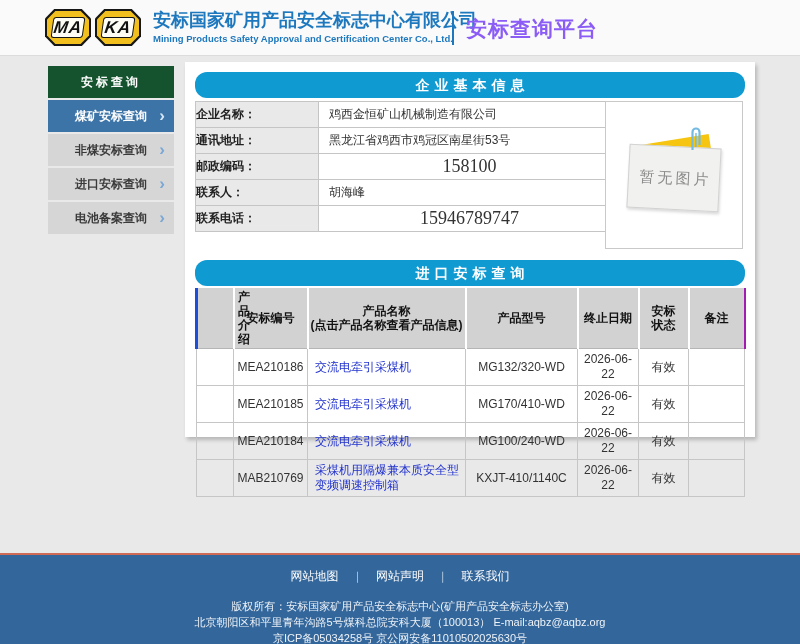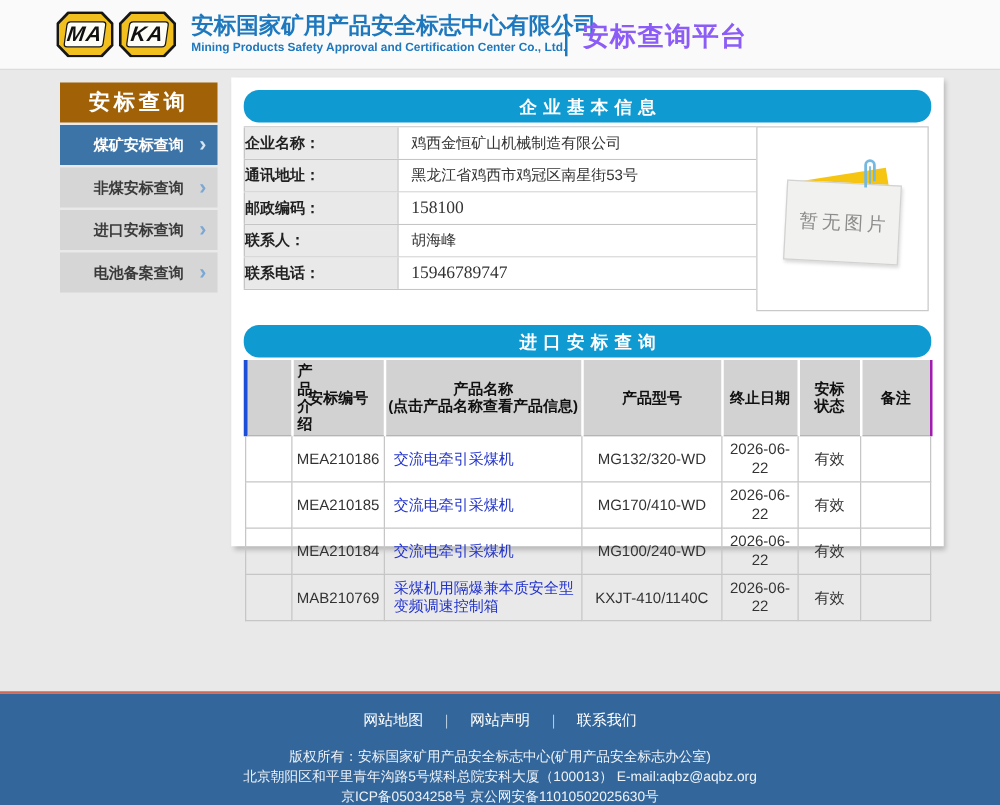--- a/index.html
+++ b/index.html
@@ -23,22 +23,22 @@
   .org-cn { position:absolute; left:153px; top:8px; width:300px; color:#1e78be;
     font-size:18px; font-weight:bold; white-space:nowrap; }
   .org-en { position:absolute; left:153px; top:33px; width:300px; color:#1e78be;
     font-size:9.5px; font-weight:bold; white-space:nowrap; }
   .hdr-divider { position:absolute; left:452px; top:11px; width:2px; height:34px; background:#1e78be; }
   .platform-title { position:absolute; left:466px; top:15px; color:#8b5cf6;
     font-size:21px; font-weight:bold; letter-spacing:1px; }
 
   
   .sidebar { position:absolute; left:48px; top:66px; width:126px; }
-  .sidebar-title { height:32px; background:#a16207; color:#fff; text-align:center;
-    line-height:32px; font-size:17px; font-weight:bold; letter-spacing:3px; }
+  .sidebar-title { height:32px; background:#14532d; color:#fff; text-align:center;
+    line-height:32px; font-size:12px; font-weight:bold; letter-spacing:3px; }
   .sidebar-item { height:32px; background:#d6d6d6; margin-top:2px; position:relative;
     display:flex; align-items:center; justify-content:center; font-size:12px;
     font-weight:bold; color:#3a3a3a; cursor:pointer; }
   .sidebar-item .chev { position:absolute; right:9px; top:50%; transform:translateY(-54%);
     color:#7aa7d4; font-size:17px; font-weight:bold; line-height:1; }
   .sidebar-item.active { background:#3d74a8; color:#fff; }
   .sidebar-item.active .chev { color:#d3e6f5; }
 
   
   .content { position:absolute; left:185px; top:62px; width:570px; height:375px;
@@ -50,21 +50,21 @@
   .bar-products { top:198px; }
 
   .info-table { position:absolute; left:10px; top:39px; width:416px;
     border-top:1px solid #c5c5c5; }
   .info-row { display:flex; height:26px; border-bottom:1px solid #c5c5c5; }
   .info-label { width:124px; background:#e9e9e9; border-left:1px solid #c5c5c5;
     border-right:1px solid #c5c5c5; text-align:left; font-size:12px; font-weight:bold;
     color:#222; line-height:25px; padding-right:5px; white-space:nowrap; }
   .info-value { flex:1; background:#fff; border-right:1px solid #c5c5c5;
     font-size:12px; color:#333; line-height:25px; padding-left:10px; white-space:nowrap; }
-  .serif-num { font-family:"Liberation Serif","DejaVu Serif",serif; font-size:14px; }
+  .serif-num { font-family:"Liberation Serif","DejaVu Serif",serif; font-size:18px;text-align:center; }
 
   .img-box { position:absolute; left:420px; top:39px; width:138px; height:148px;
     background:#fff; border:1px solid #c9c9c9; }
   .card-yellow { position:absolute; left:28px; top:38px; width:80px; height:62px;
     background:#f5c512; transform:rotate(-9deg); }
   .card-gray { position:absolute; left:22px; top:44px; width:92px; height:64px;
     background:#f1f1ef; border:1px solid #d2d2d2; transform:rotate(3deg);
     box-shadow:1px 2px 3px rgba(0,0,0,0.15);
     display:flex; align-items:center; justify-content:center; }
   .no-img-text { color:#8c8c8c; font-size:15px; letter-spacing:3px; padding-left:3px;

